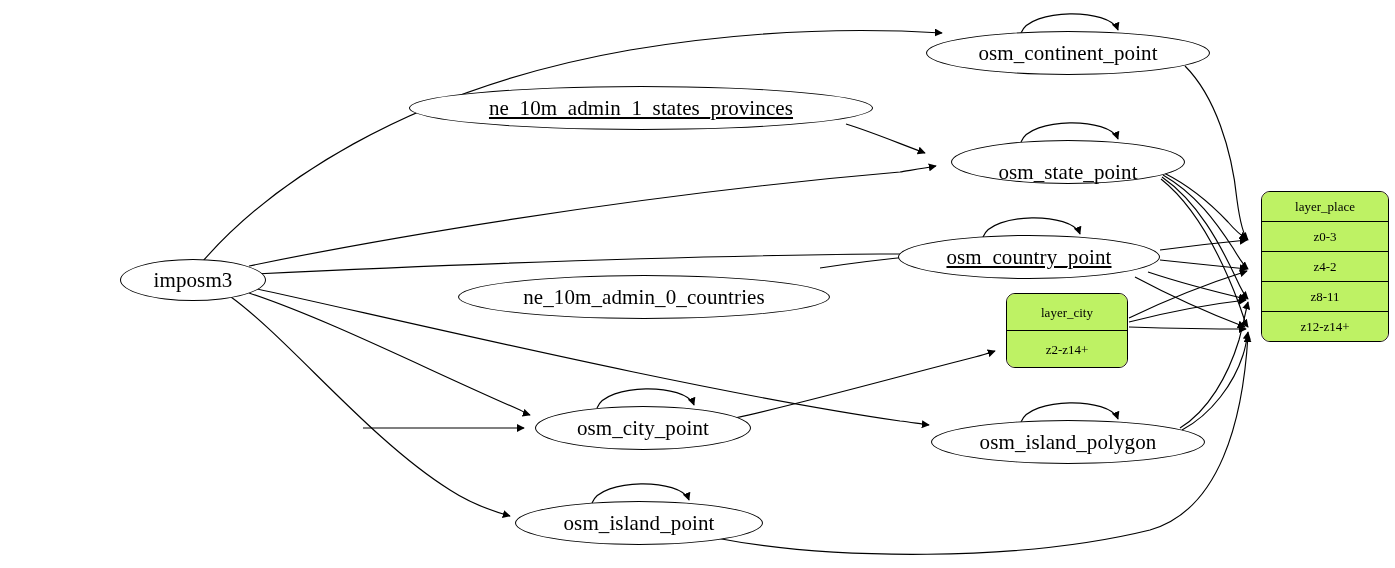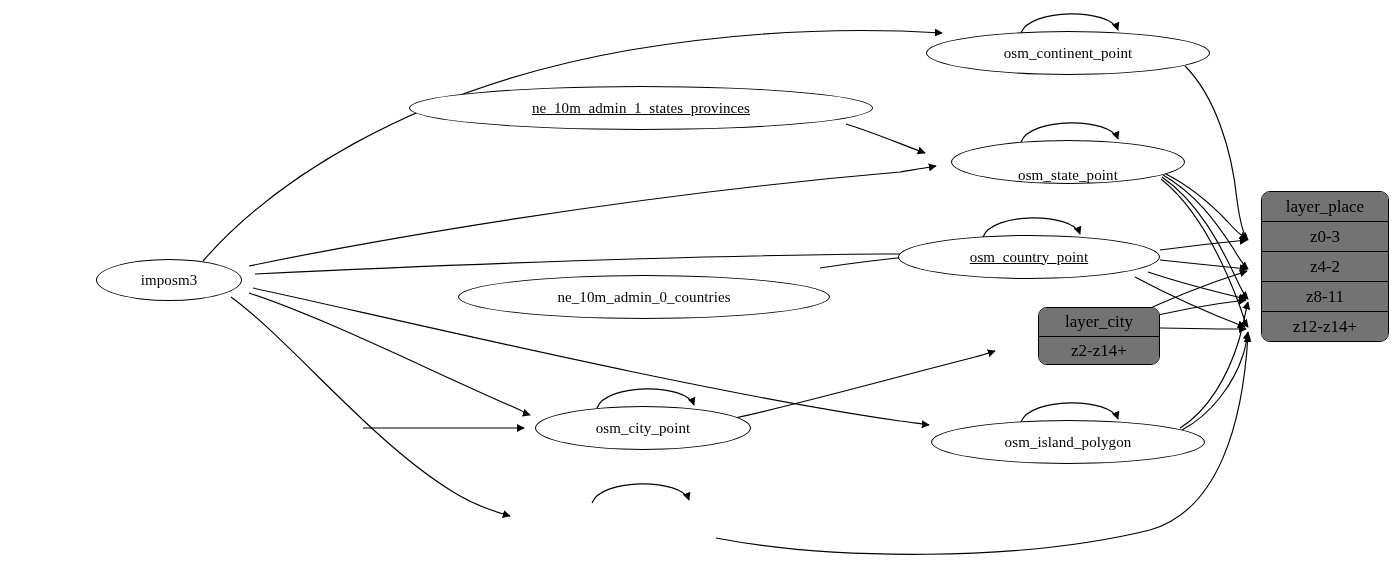--- a/index.html
+++ b/index.html
@@ -31,21 +31,21 @@
     box-sizing: border-box;
     border: 1.1px solid #000000;
     border-radius: 50%;
     background: #ffffff;
     display: flex;
     align-items: center;
     justify-content: center;
   }
   .node-label {
     font-family: "Liberation Serif", "DejaVu Serif", serif;
-    font-size: 15px;
+    font-size: 21px;
     color: #000000;
     white-space: nowrap;
     line-height: 1;
     letter-spacing: 0.1px;
   }
   .record-node {
     position: absolute;
     box-sizing: border-box;
     border: 1.3px solid #000000;
     border-radius: 9px;
@@ -53,24 +53,24 @@
     overflow: hidden;
     display: flex;
     flex-direction: column;
   }
   .record-cell {
     flex: 1 1 auto;
     display: flex;
     align-items: center;
     justify-content: center;
     font-family: "Liberation Serif", "DejaVu Serif", serif;
-    font-size: 17px;
+    font-size: 13px;
     color: #000000;
     white-space: nowrap;
-    background: #737373;
+    background: #bef264;
     border-bottom: 1.3px solid #000000;
     line-height: 1;
   }
   .record-cell:last-child {
     border-bottom: none;
     text-align: center;
   }
 </style>
 </head>
 <body>
@@ -129,21 +129,21 @@
       <path d="M 1129,322 C 1160,314 1202,305 1246,300"></path>
       <path d="M 1129,327 C 1162,328 1204,329 1246,329"></path>
 
       <path d="M 1180,428 C 1208,411 1228,376 1239,340 C 1243,325 1246,310 1248,302"></path>
       <path d="M 1182,430 C 1212,414 1234,383 1243,355 C 1246,346 1247,338 1248,332"></path>
 
       <path d="M 716,538 C 830,560 1020,562 1150,530 C 1220,510 1243,420 1248,335"></path>
     </g>
   </svg>
 
-  <div class="node-ellipse" style="left:96px; top:259px; width:146px; height:42px;">
+  <div class="node-ellipse" style="left:120px; top:259px; width:146px; height:42px;">
     <span class="node-label">imposm3</span>
   </div>
 
   <div class="node-ellipse" style="left:409px; top:86px; width:464px; height:44px;text-decoration:underline;">
     <span class="node-label">ne_10m_admin_1_states_provinces</span>
   </div>
 
   <div class="node-ellipse" style="left:458px; top:275px; width:372px; height:44px;">
     <span class="node-label">ne_10m_admin_0_countries</span>
   </div>
@@ -162,22 +162,25 @@
   </div>
 
   <div class="node-ellipse" style="left:535px; top:406px; width:216px; height:44px;">
     <span class="node-label">osm_city_point</span>
   </div>
 
   <div class="node-ellipse" style="left:931px; top:420px; width:274px; height:44px;">
     <span class="node-label">osm_island_polygon</span>
   </div>
 
+  <div class="node-ellipse" style="left:515px; top:501px; width:248px; height:44px;">
+    <span class="node-label">osm_island_point</span>
+  </div>
 
-  <div class="record-node" style="left:1006px; top:307px; width:122px; height:58px;margin-left:32px;">
+  <div class="record-node" style="left:1006px; top:293px; width:122px; height:75px;">
     <div class="record-cell">layer_city</div>
     <div class="record-cell">z2-z14+</div>
   </div>
 
   <div class="record-node" style="left:1261px; top:191px; width:128px; height:151px;">
     <div class="record-cell">layer_place</div>
     <div class="record-cell">z0-3</div>
     <div class="record-cell">z4-2</div>
     <div class="record-cell">z8-11</div>
     <div class="record-cell">z12-z14+</div>

